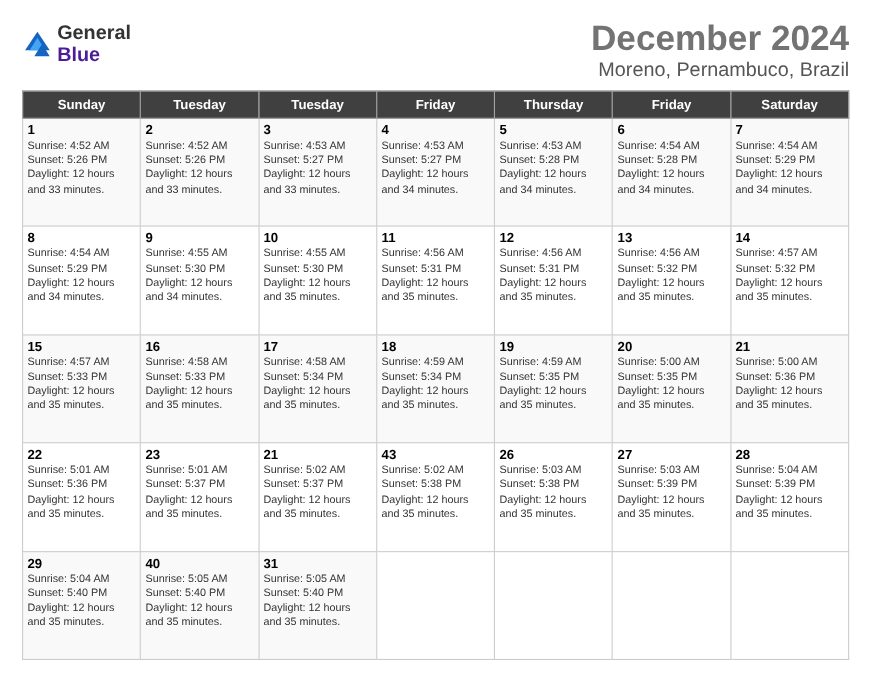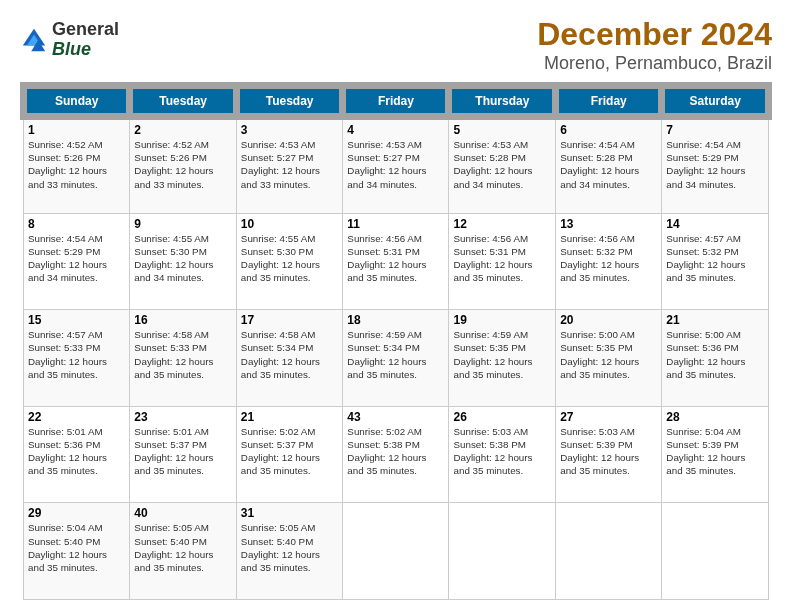--- a/index.html
+++ b/index.html
@@ -28,54 +28,53 @@
       align-items: center;
       margin-top: 4px;
     }
     .logo-text {
       font-size: 18px;
       font-weight: bold;
       color: #333;
       line-height: 1.1;
     }
     .logo-blue {
-      color: #14532d;
-      font-style: italic;
+      color: #4c1d95;
     }
     .logo-icon {
       width: 28px;
       height: 28px;
       margin-right: 4px;
     }
     .title-block {
       text-align: right;
     }
     .month-title {
       font-size: 32px;
       font-weight: bold;
-      color: #a16207;
+      color: #737373;
     }
     .location-title {
       font-size: 18px;
       color: #555;
     }
     .calendar {
       width: 100%;
       border-collapse: collapse;
       flex: 1;
       font-size: 10.5px;
     }
     .calendar thead tr th {
-      background-color: #0369a1;
+      background-color: #404040;
       color: #fff;
       text-align: center;
       padding: 5px 4px;
       font-size: 12px;
       font-weight: bold;
-      border: 7px solid #a3a3a3;
+      border: 1px solid #a3a3a3;
     }
     .calendar tbody tr td {
       vertical-align: top;
       border: 1px solid #ccc;
       padding: 3px 4px;
       width: 108px;
       height: 80px;
       background: #fff;
     }
     .calendar tbody tr:nth-child(odd) td {

